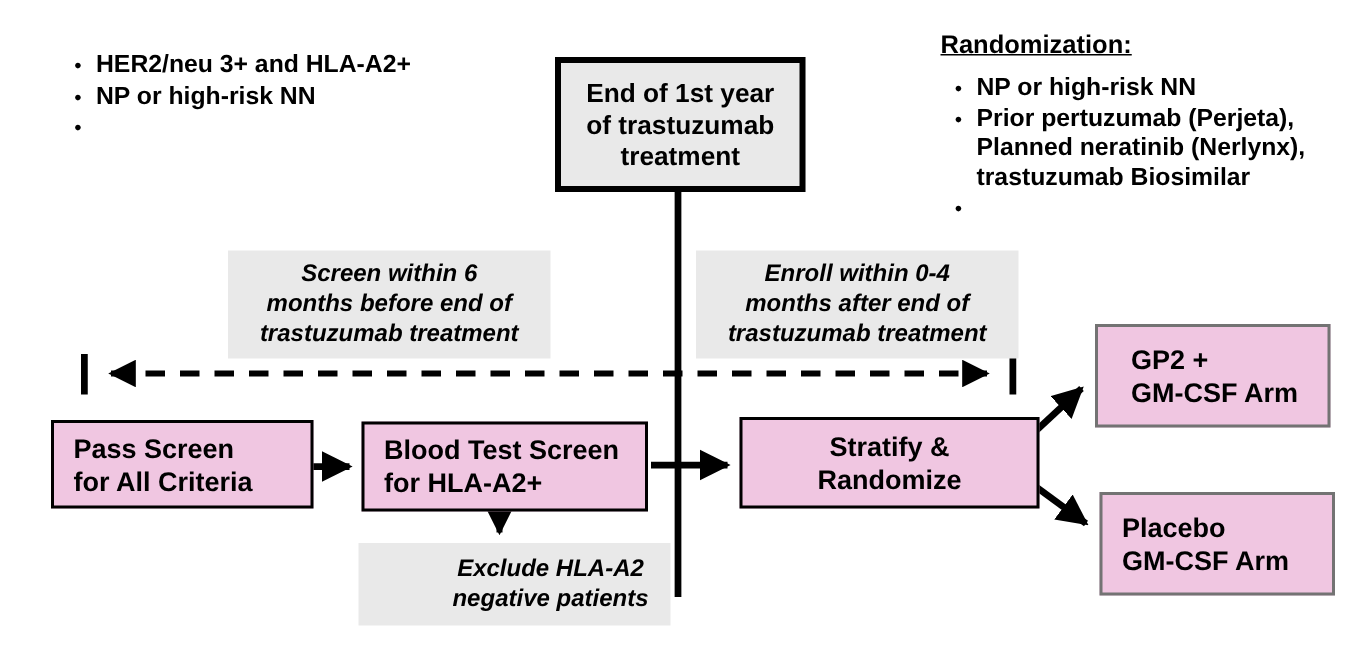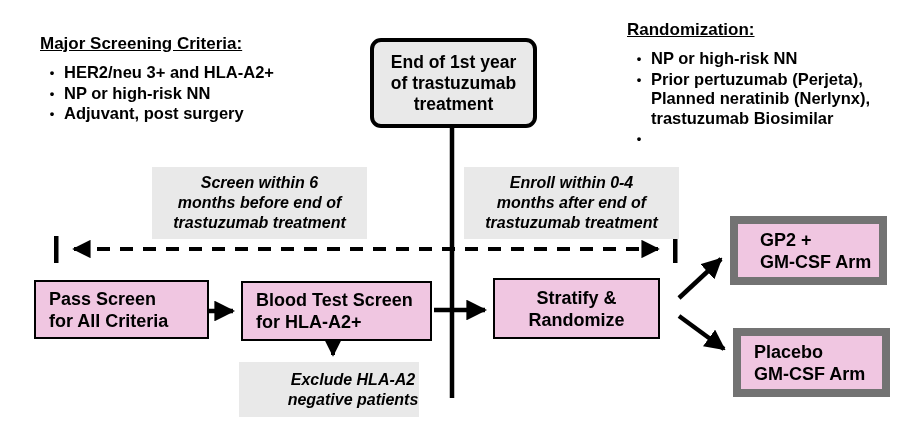--- a/index.html
+++ b/index.html
@@ -40,21 +40,21 @@
     line-height:20px;white-space:pre-line;box-sizing:border-box;
   }
   .pink-box{
     background:#f0c6e1;border:2.5px solid #000;
     display:flex;flex-direction:column;justify-content:center;
     font-size:18px;font-weight:bold;line-height:22px;
     white-space:pre-line;box-sizing:border-box;
   }
   .pink-left{padding-left:13px;align-items:flex-start;text-align:left;}
   .pink-center{align-items:center;text-align:center;}
-  .arm-border{border:8px solid #737373;}
+  .arm-border{border:2px solid #737373;}
   svg{display:block;}
 </style>
 </head>
 <body>
 
 <div id="canvas">
 
   <svg class="abs" style="left:0;top:0;" width="904" height="434" viewBox="0 0 904 434">
     <defs>
       <marker id="ah" viewBox="0 0 10 10" refX="9" refY="5" markerWidth="4.6" markerHeight="4.6" orient="auto-start-reverse">
@@ -69,70 +69,68 @@
     <rect x="673" y="236" width="4.5" height="27" fill="#000"></rect>
 
     <line x1="192" y1="311" x2="233" y2="311" stroke="#000" stroke-width="4.5" marker-end="url(#ah)"></line>
     <line x1="434" y1="310" x2="485" y2="310" stroke="#000" stroke-width="4.5" marker-end="url(#ah)"></line>
     <line x1="333" y1="343" x2="333" y2="355" stroke="#000" stroke-width="4" marker-end="url(#ah)"></line>
     <line x1="679" y1="298" x2="721" y2="259" stroke="#000" stroke-width="4.5" marker-end="url(#ah)"></line>
     <line x1="679" y1="316" x2="724" y2="349" stroke="#000" stroke-width="4.5" marker-end="url(#ah)"></line>
   </svg>
 
   <div class="abs" style="left:40px;top:34px;width:300px;">
-    <div class="crit-title">Major Screening Criteria:</div>
     <div class="bullet-row">
       <span class="bullet-dot">•</span>
       <span class="bullet-text">HER2/neu 3+ and HLA-A2+</span>
     </div>
     <div class="bullet-row">
       <span class="bullet-dot">•</span>
       <span class="bullet-text">NP or high-risk NN</span>
     </div>
     <div class="bullet-row">
       <span class="bullet-dot">•</span>
-      <span class="bullet-text">Adjuvant, post surgery</span>
     </div>
   </div>
 
   <div class="abs" style="left:627px;top:20px;width:272px;">
     <div class="crit-title">Randomization:</div>
     <div class="bullet-row">
       <span class="bullet-dot">•</span>
       <span class="bullet-text">NP or high-risk NN</span>
     </div>
     <div class="bullet-row">
       <span class="bullet-dot">•</span>
       <span class="bullet-text">Prior pertuzumab (Perjeta),
 Planned neratinib (Nerlynx),
 trastuzumab Biosimilar</span>
     </div>
     <div class="bullet-row">
       <span class="bullet-dot">•</span>
     </div>
   </div>
 
-  <div class="abs gray-box" style="left:370px;top:38px;width:167px;height:90px;border-radius:11px;">End of 1st year
+  <div class="abs gray-box" style="left:370px;top:38px;width:167px;height:90px;">End of 1st year
 of trastuzumab
 treatment</div>
 
   <div class="abs time-label" style="left:152px;top:167px;width:215px;height:72px;">Screen within 6
 months before end of
 trastuzumab treatment</div>
   <div class="abs time-label" style="left:464px;top:167px;width:215px;height:72px;">Enroll within 0-4
 months after end of
 trastuzumab treatment</div>
 
   <div class="abs pink-box pink-left" style="left:34px;top:280px;width:175px;height:59px;">Pass Screen
 for All Criteria</div>
   <div class="abs pink-box pink-left" style="left:241px;top:281px;width:191px;height:60px;">Blood Test Screen
 for HLA-A2+</div>
-  <div class="abs pink-box pink-center" style="left:493px;top:278px;width:167px;height:61px;">Stratify &amp;
+  <div class="abs pink-box pink-center" style="left:493px;top:278px;width:200px;height:61px;">Stratify &amp;
 Randomize</div>
   <div class="abs pink-box pink-left arm-border" style="left:730px;top:216px;width:157px;height:69px;padding-left:22px;">GP2 +
 GM-CSF Arm</div>
   <div class="abs pink-box pink-left arm-border" style="left:733px;top:328px;width:157px;height:69px;">Placebo
 GM-CSF Arm</div>
 
-  <div class="abs time-label" style="left:239px;top:362px;width:180px;height:55px;padding-left:48px;">Exclude HLA-A2
+  <div class="abs time-label" style="left:239px;top:362px;width:208px;height:55px;padding-left:48px;">Exclude HLA-A2
 negative patients</div>
 
 </div>
 
 </body></html>

